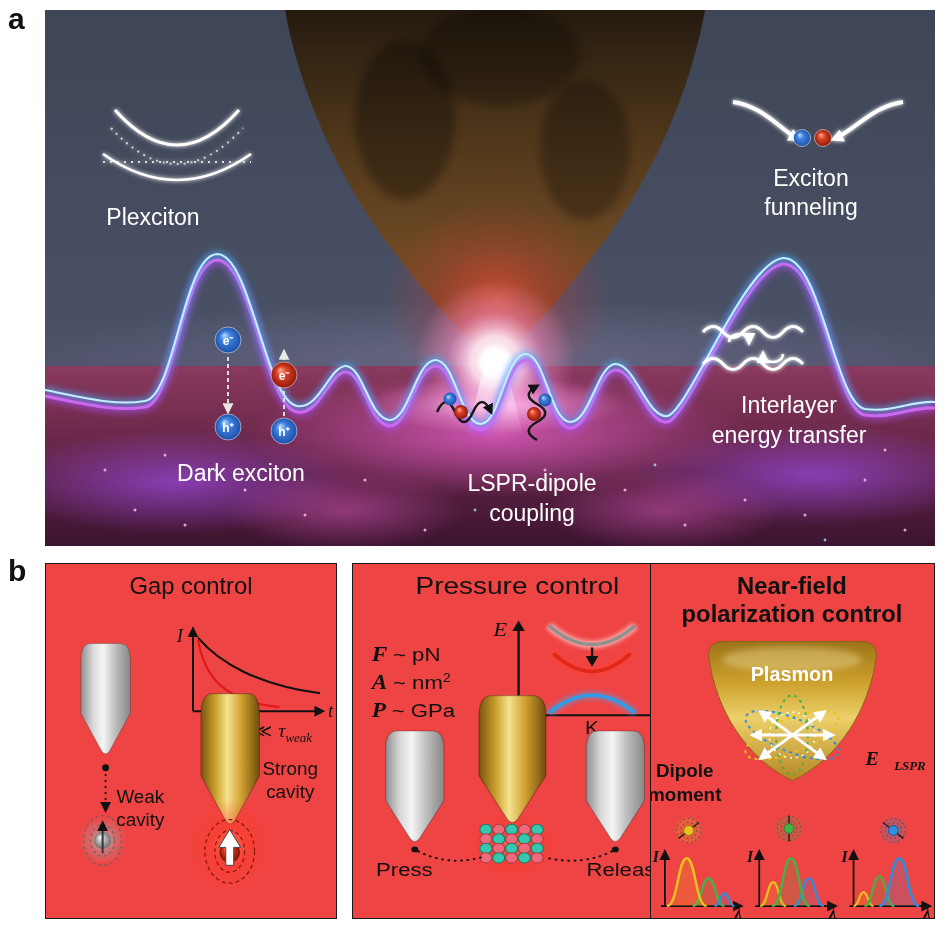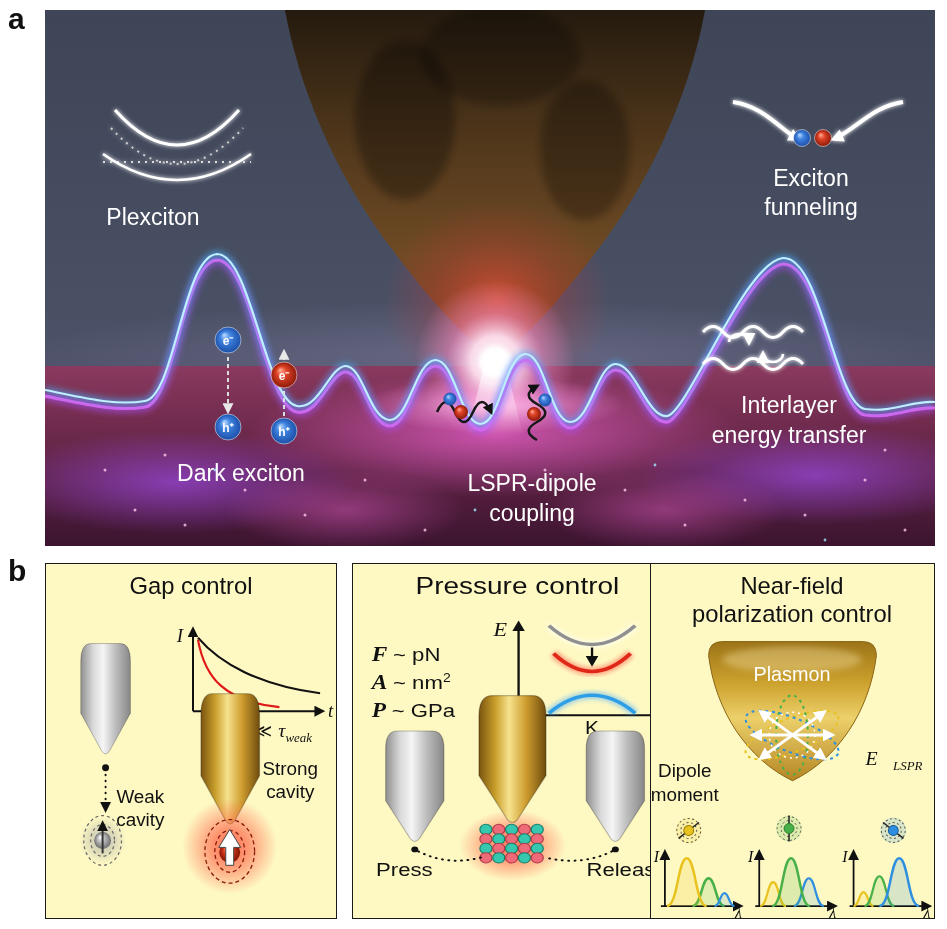--- a/index.html
+++ b/index.html
@@ -2,24 +2,24 @@
 <html><head>
 <meta charset="utf-8">
 <style>
   html,body{margin:0;padding:0;background:#fff;}
   body{width:947px;height:929px;position:relative;font-family:"Liberation Sans",sans-serif;}
   .svgdefs{position:absolute;width:0;height:0;overflow:hidden;}
   .panel-label{position:absolute;font-size:30px;font-weight:bold;color:#111;}
   #label-a{left:8px;top:2px;}
   #label-b{left:8px;top:554px;}
   #scene{position:absolute;left:45px;top:10px;width:890px;height:536px;}
-  .bbox{position:absolute;top:563px;height:356px;border:1.6px solid #1a1a1a;background:#fef9c3;box-sizing:border-box;}
+  .bbox{position:absolute;top:563px;height:356px;border:1.6px solid #1a1a1a;background:#ef4444;box-sizing:border-box;}
   #box-gap{left:45px;width:292px;}
   #box-pressure{left:352px;width:332px;}
-  #box-nearfield{left:650px;width:285px;}
+  #box-nearfield{left:650px;width:285px;font-weight:bold;}
   .bbox svg{position:absolute;left:0;top:0;width:100%;height:100%;}
   svg text{font-family:"Liberation Sans",sans-serif;fill:#111;}
   .wt{fill:#fff;}
   .ser{font-family:"Liberation Serif",serif;}
   .it{font-style:italic;}
   .bd{font-weight:bold;}
   .ctr{text-anchor:middle;}
 </style>
 </head>
 <body>

